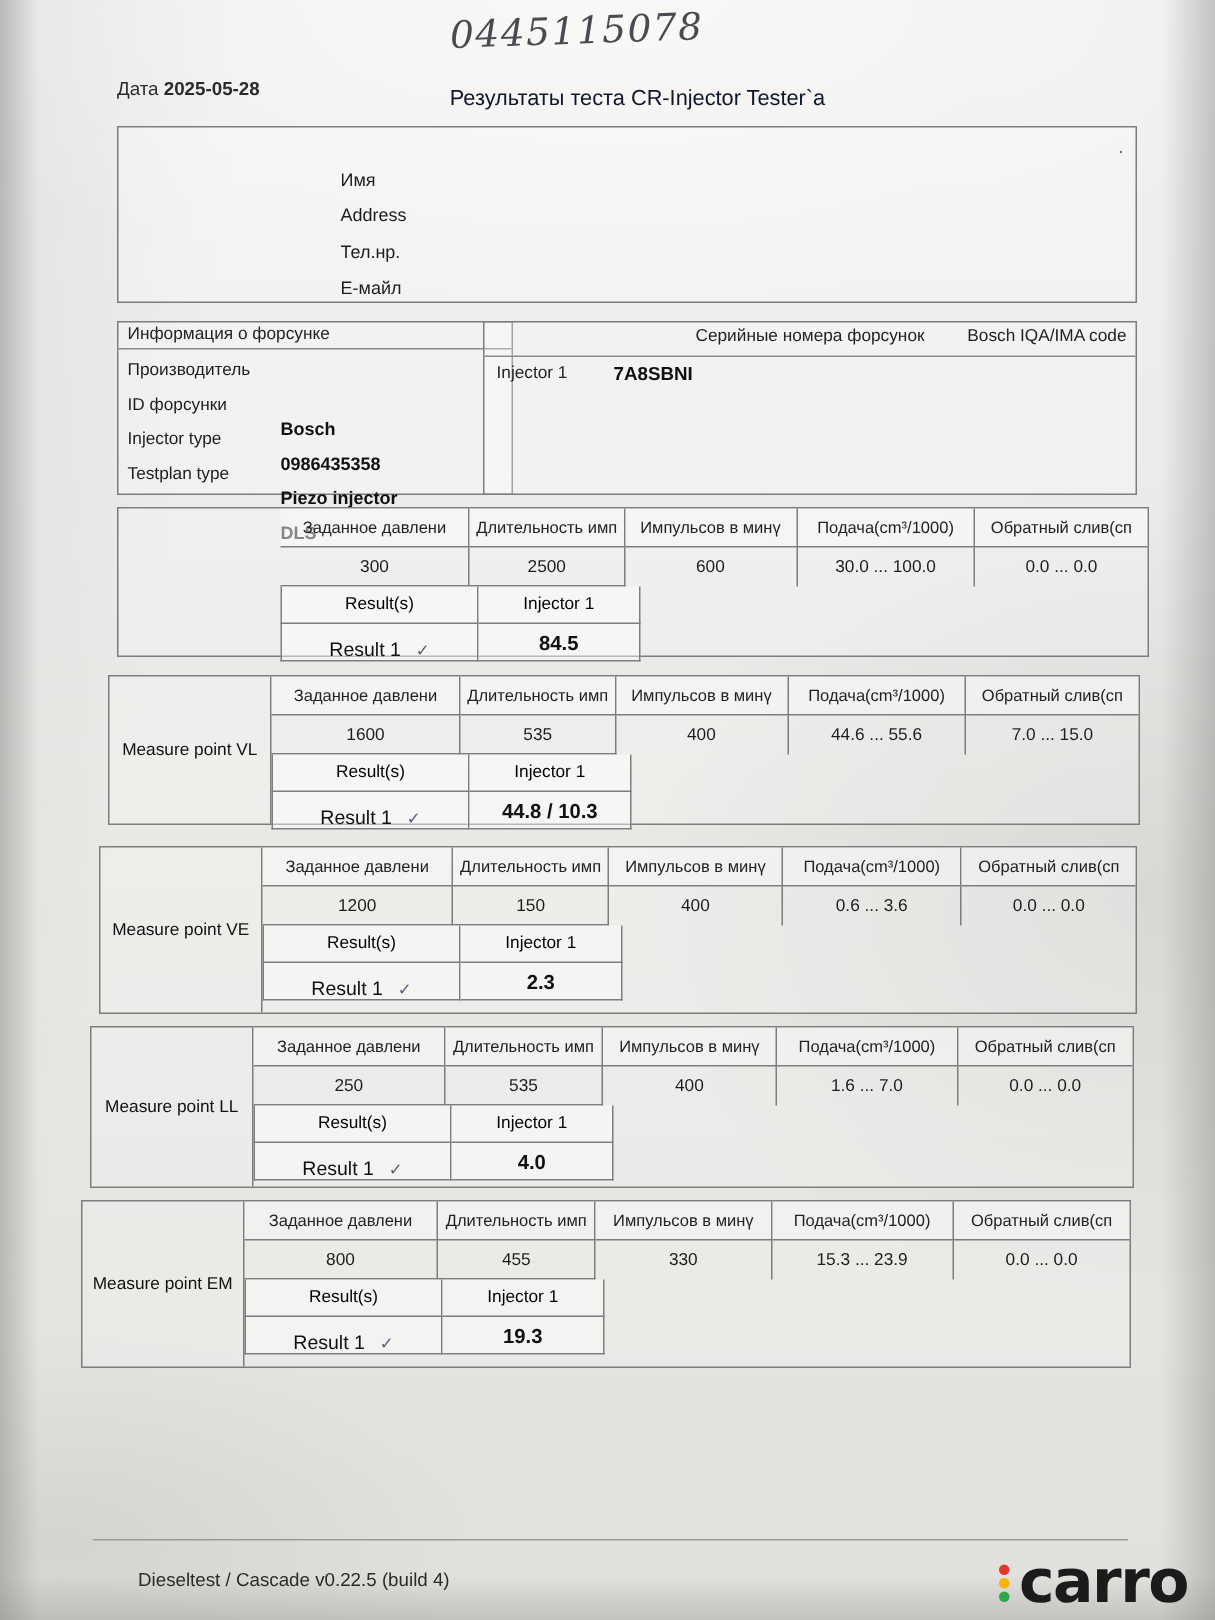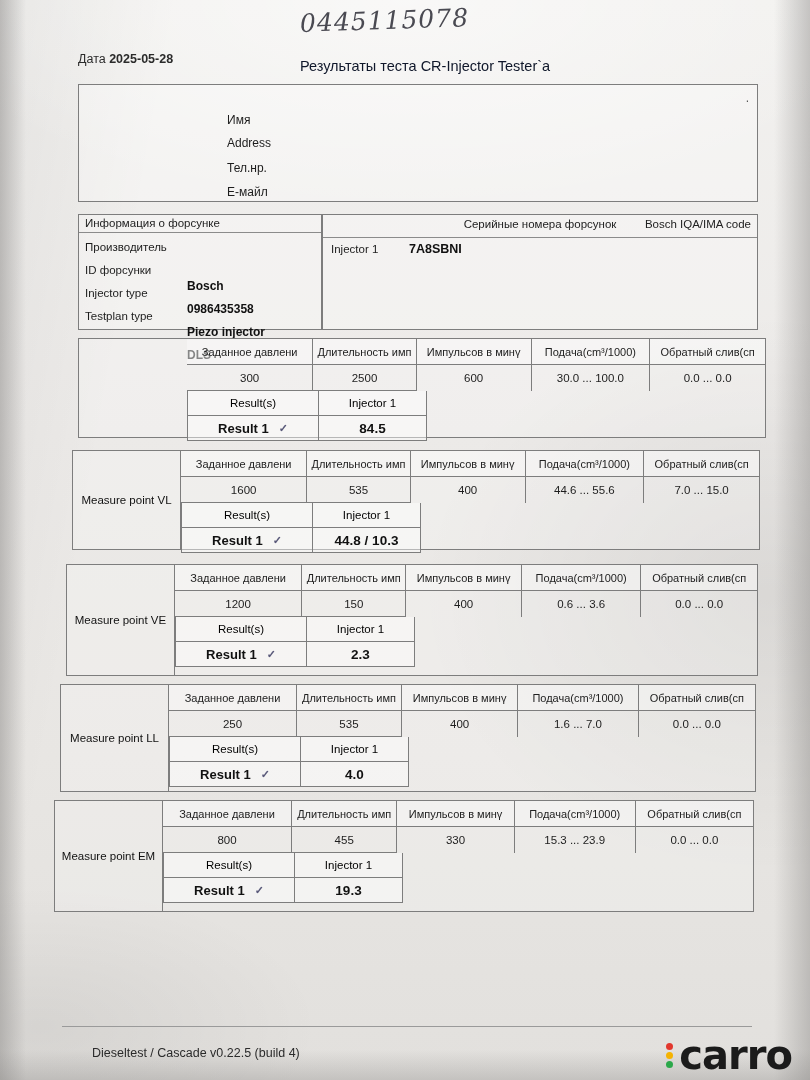--- a/index.html
+++ b/index.html
@@ -73,21 +73,21 @@
     border-bottom:1px solid #8b8b8b;
     font-size:11.5px;color:#222;padding:2px 0 0 6px;box-sizing:border-box;
   }
 
   
   #tested{left:78px;top:84px;width:680px;height:118px;}
   #tested .row{position:absolute;left:148px;font-size:12px;color:#1d1d1d;}
   .dot{position:absolute;right:8px;top:6px;font-size:12px;color:#555;}
 
   
-  #injinfo{left:78px;top:214px;width:244px;height:116px;}
+  #injinfo{left:78px;top:214px;width:264px;height:116px;}
   #injinfo .lbl{position:absolute;left:6px;font-size:11.5px;color:#1d1d1d;}
   #injinfo .val{position:absolute;left:108px;font-size:12px;color:#111;font-weight:bold;margin-top:39px;}
 
   
   #serial{left:322px;top:214px;width:436px;height:116px;padding-left:36px;}
   #serial .hdr-split{position:absolute;left:0;top:0;right:0;height:22px;border-bottom:1px solid #8b8b8b;}
   #serial .hdr-c{position:absolute;left:0;right:0;top:3px;text-align:center;font-size:11.5px;color:#222;}
   #serial .hdr-r{position:absolute;right:6px;top:3px;font-size:11.5px;color:#222;}
   #serial .s-name{position:absolute;left:8px;top:28px;font-size:11.5px;color:#222;}
   #serial .s-val{position:absolute;left:86px;top:27px;font-size:12.5px;color:#111;font-weight:bold;}
@@ -117,21 +117,21 @@
   .c5{width:120px;}
   
   .rrow{display:flex;}
   .rc{
     border:1px solid #7d7d7d;border-top:none;box-sizing:border-box;
     font-size:11.5px;display:flex;align-items:center;justify-content:center;height:25px;
     background:rgba(255,255,255,0.45);
   }
   .rc.w1{width:132px;}
   .rc.w2{width:108px;border-left:none;}
-  .rc.bold{font-weight:bold;font-size:13px;color:#111;}
+  .rc.bold{font-weight:normal;font-size:13px;color:#111;align-items:flex-end;}
   .tick{color:#5a5a7a;font-size:11px;margin-left:10px;}
   .resval{font-weight:bold;font-size:13.5px;color:#111;}
 
   
   .footer-line{
     position:absolute;left:62px;top:1026px;width:690px;height:1px;background:#9a9a9a;
   }
   .footer-text{
     position:absolute;left:92px;top:1046px;font-size:12.5px;color:#2b2b2b;
   }

